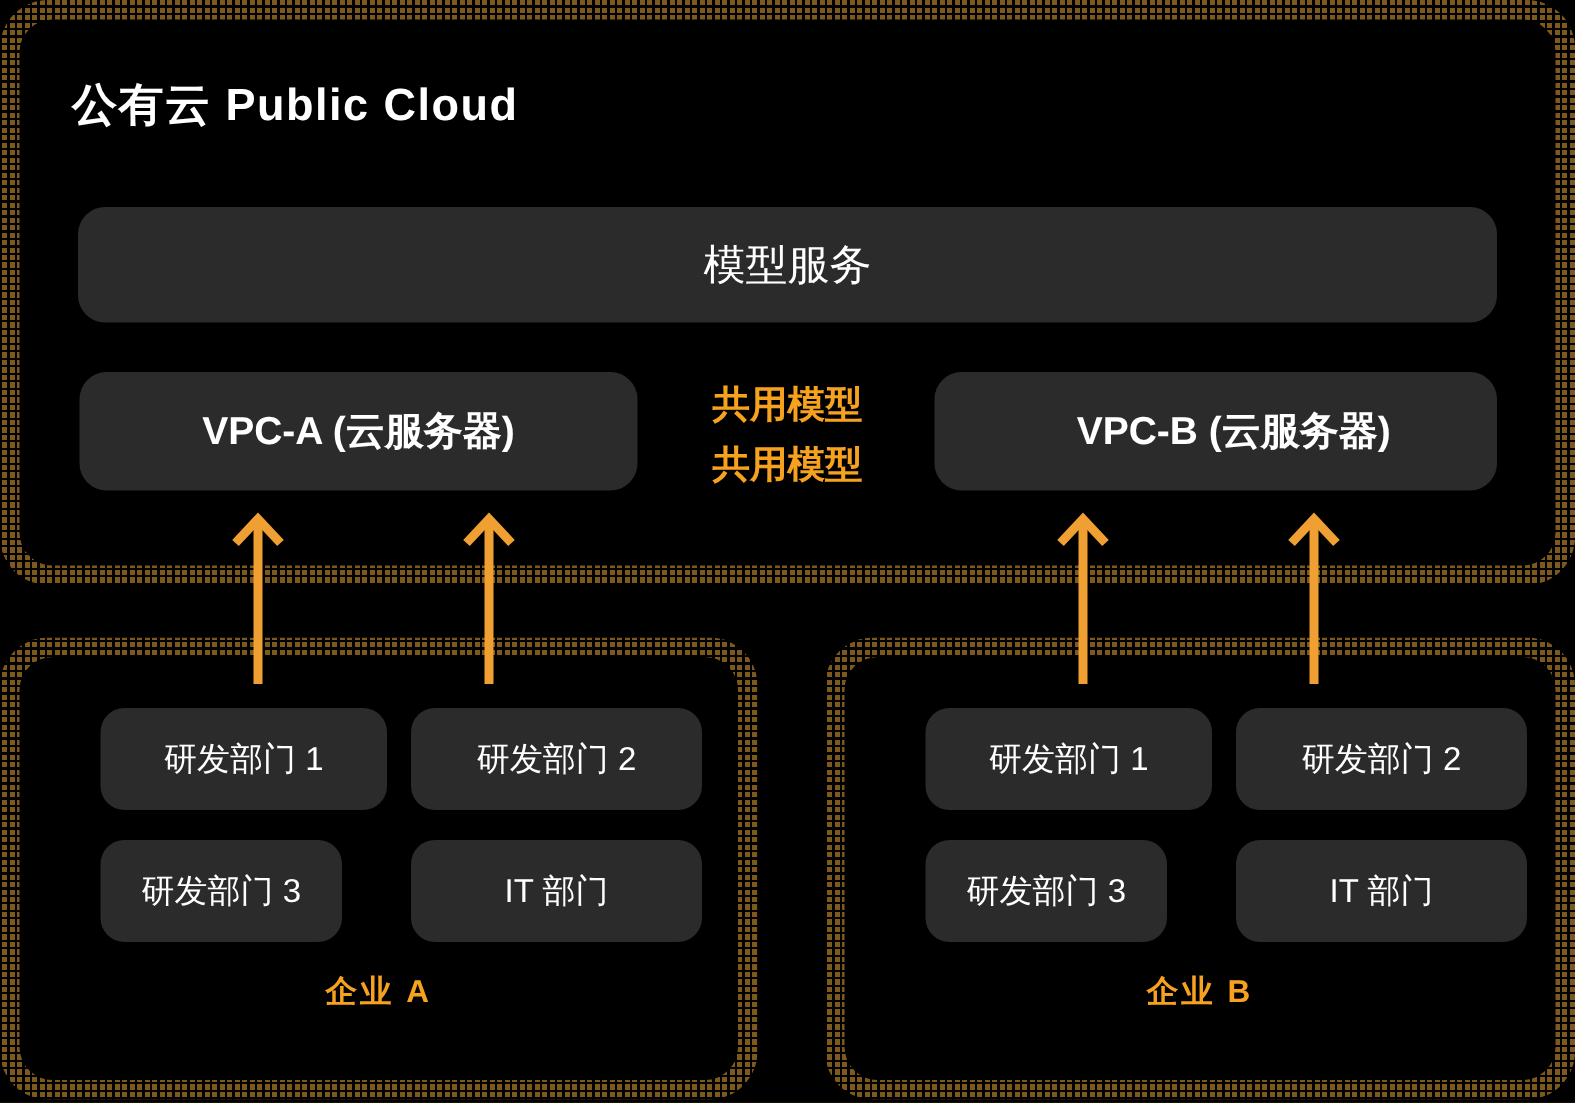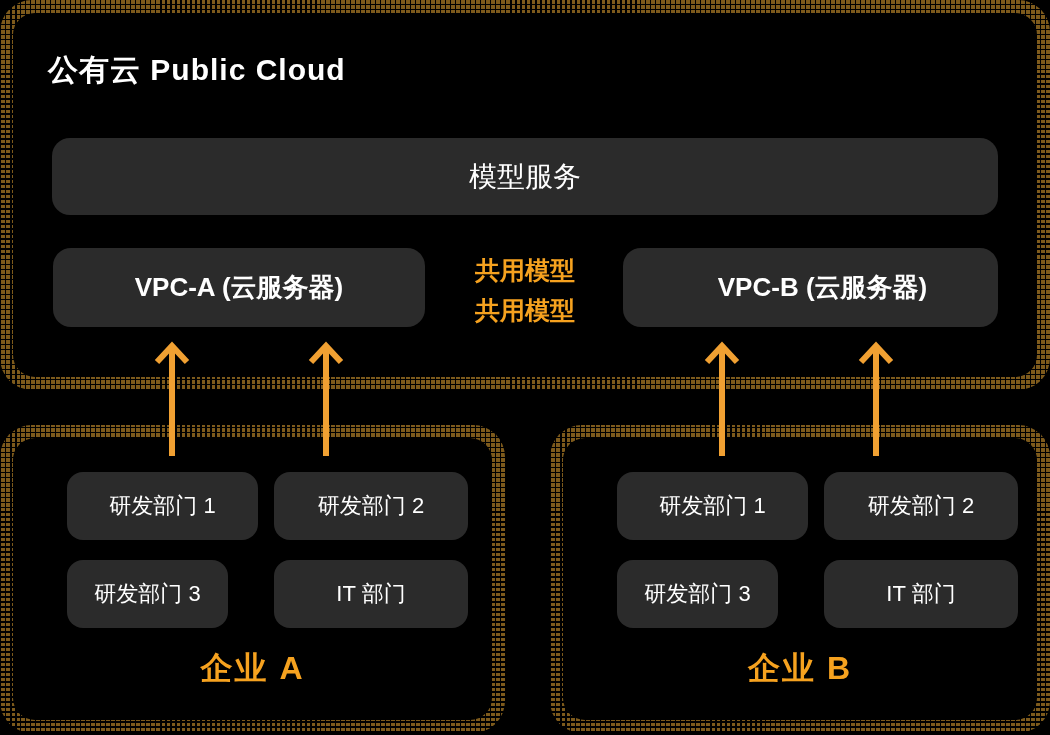--- a/index.html
+++ b/index.html
@@ -93,21 +93,21 @@
   .d1 { left: 51px;  top: 47px;  width: 191px; height: 68px; }
   .d2 { left: 258px; top: 47px;  width: 194px; height: 68px; }
   .d3 { left: 51px;  top: 135px; width: 161px; height: 68px; }
   .d4 { left: 258px; top: 135px; width: 194px; height: 68px; }
 
   .ent-label {
     position: absolute;
     left: 0; right: 0; top: 222px;
     text-align: center;
     color: var(--accent);
-    font-size: 32px;
+    font-size: 21px;
     font-weight: 700;
     letter-spacing: 2px;
     z-index: 2;
   }
 
   .arrows {
     position: absolute;
     inset: 0;
     width: 1050px;
     height: 735px;

